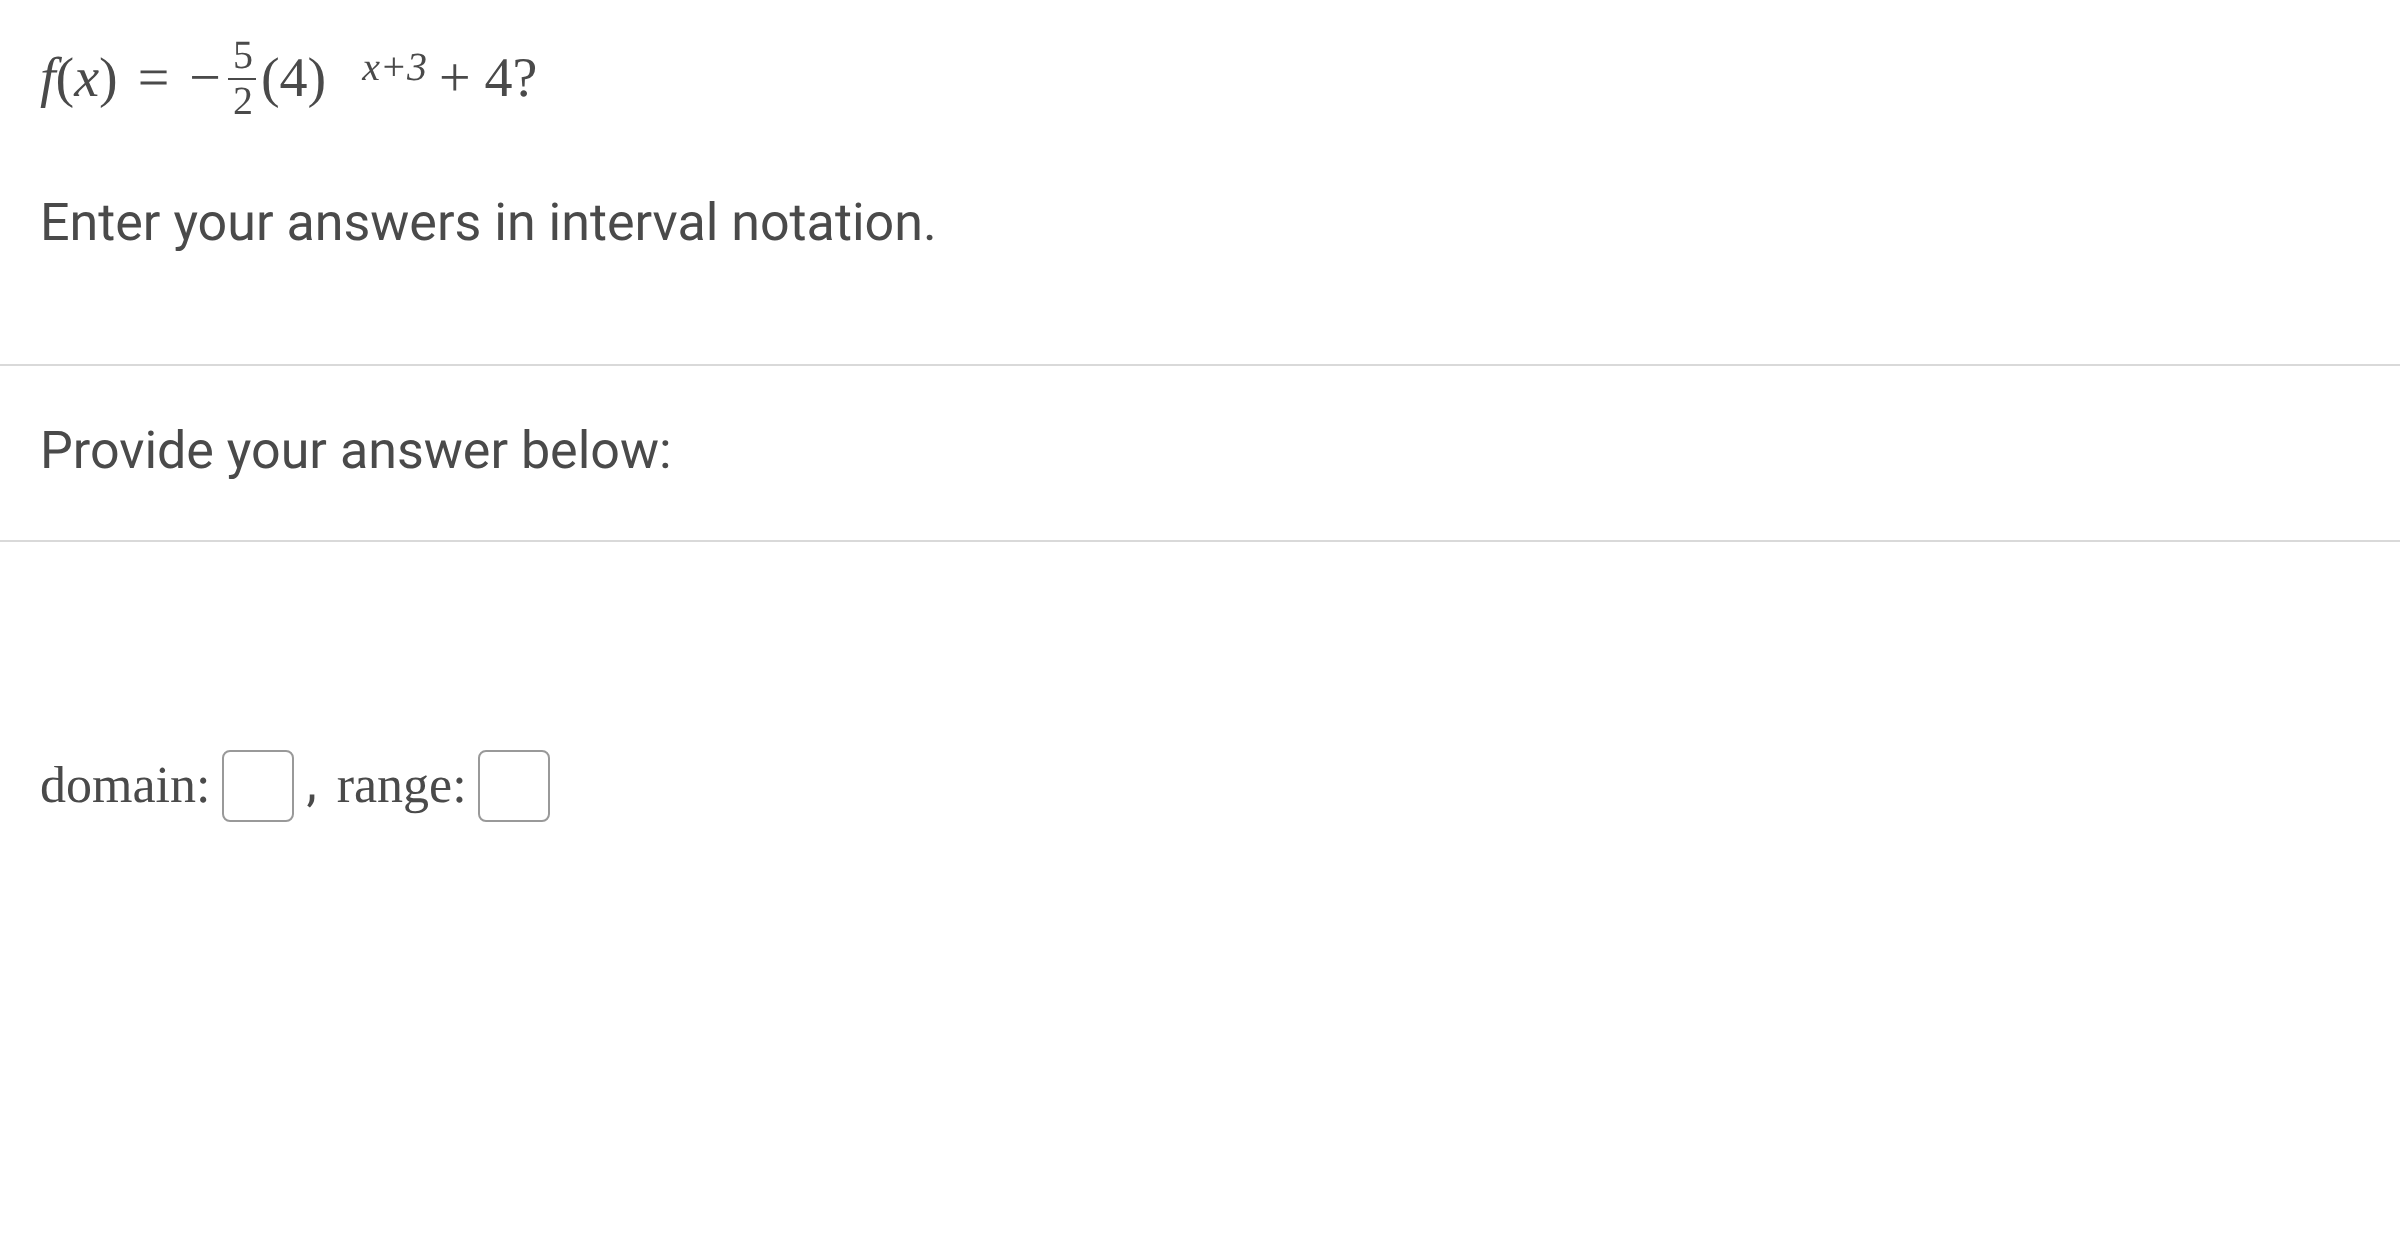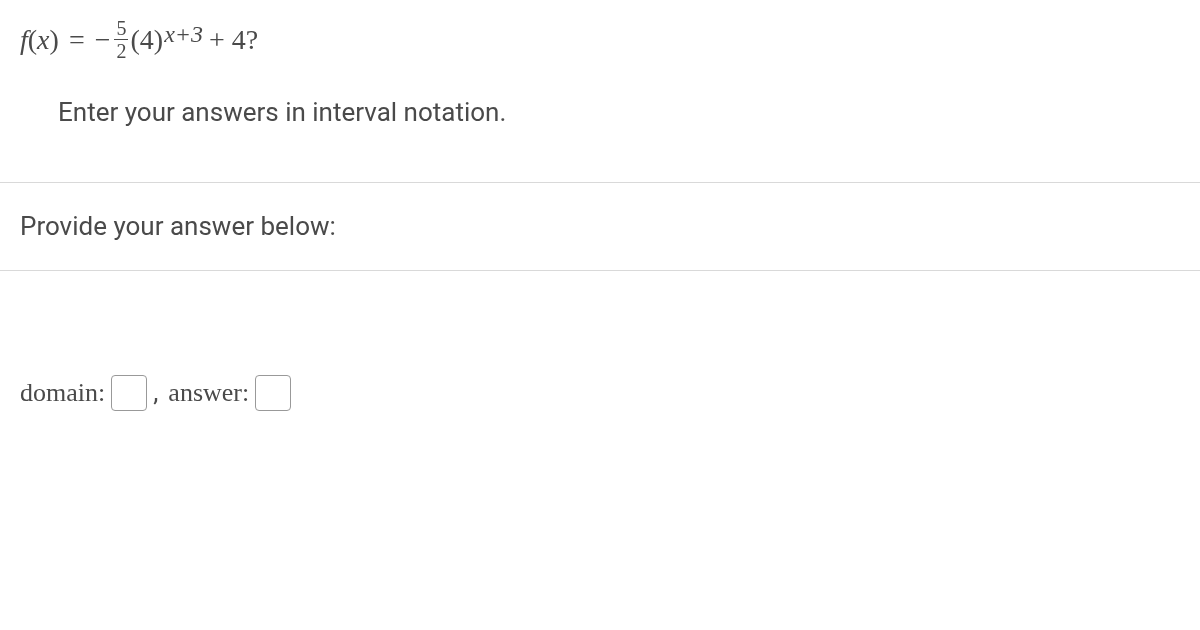--- a/index.html
+++ b/index.html
@@ -60,36 +60,35 @@
       border-bottom: 1.5px solid #4a4a4a;
       padding: 0 2px 1px 2px;
     }
     .fraction .den {
       padding: 1px 2px 0 2px;
     }
     .math .base {
       font-style: normal;
     }
     .math .exponent {
-      font-size: 24px;
+      font-size: 20px;
       vertical-align: super;
       position: relative;
       top: -6px;
-      margin-left: 1px;
+      margin-left: 18px;
     }
     .math .exponent .var {
       font-style: italic;
     }
     .math .tail {
       font-style: normal;
       margin-left: 6px;
     }
     .instruction {
       margin-bottom: 22px;
-      margin-left: 38px;
     }
     .divider {
       border: none;
       border-top: 1px solid #d9d9d9;
       margin: 0;
     }
     .prompt-section {
       padding: 24px 20px;
     }
     .answer-section {
@@ -149,16 +148,16 @@
   <div>Provide your answer below:</div>
 </div>
 
 <hr class="divider">
 
 <div class="answer-section">
   <div class="answer-row">
     <span class="answer-label">domain:</span>
     <input type="text" class="answer-input" style="">
     <span class="comma">,</span>
-    <span class="answer-label">answer:</span>
+    <span class="answer-label">range:</span>
     <input type="text" class="answer-input" style="">
   </div>
 </div>
 
 </body></html>

